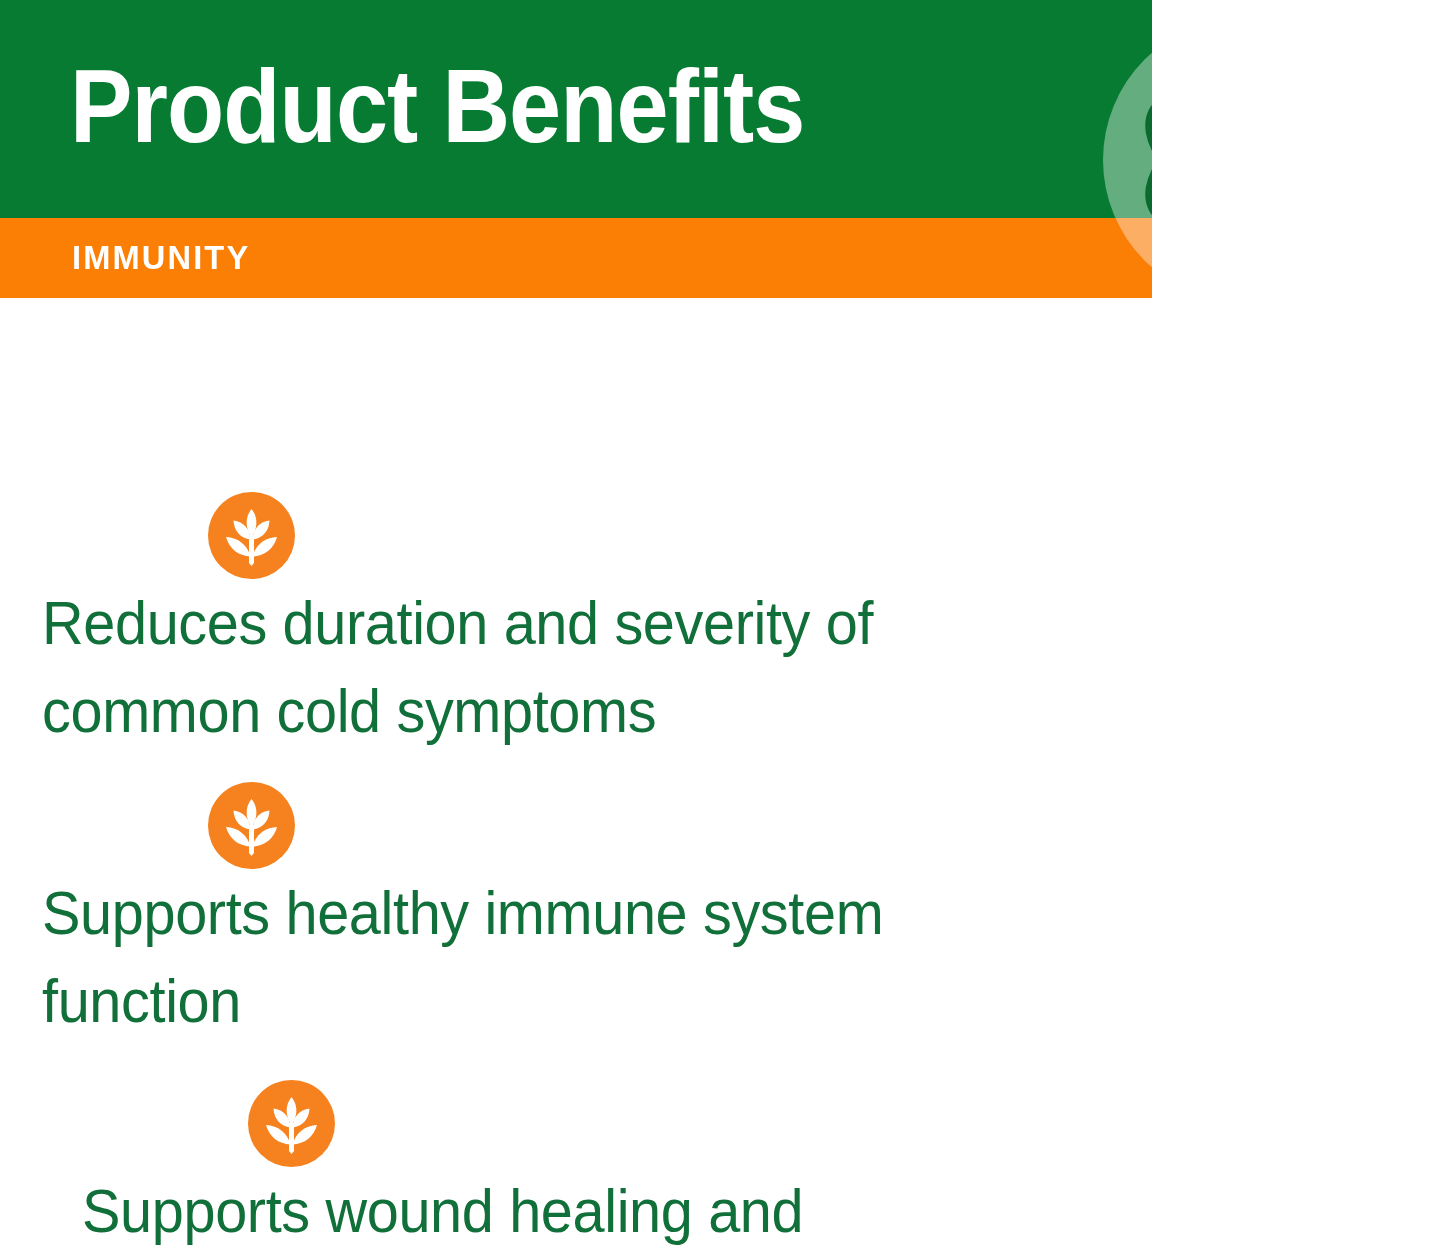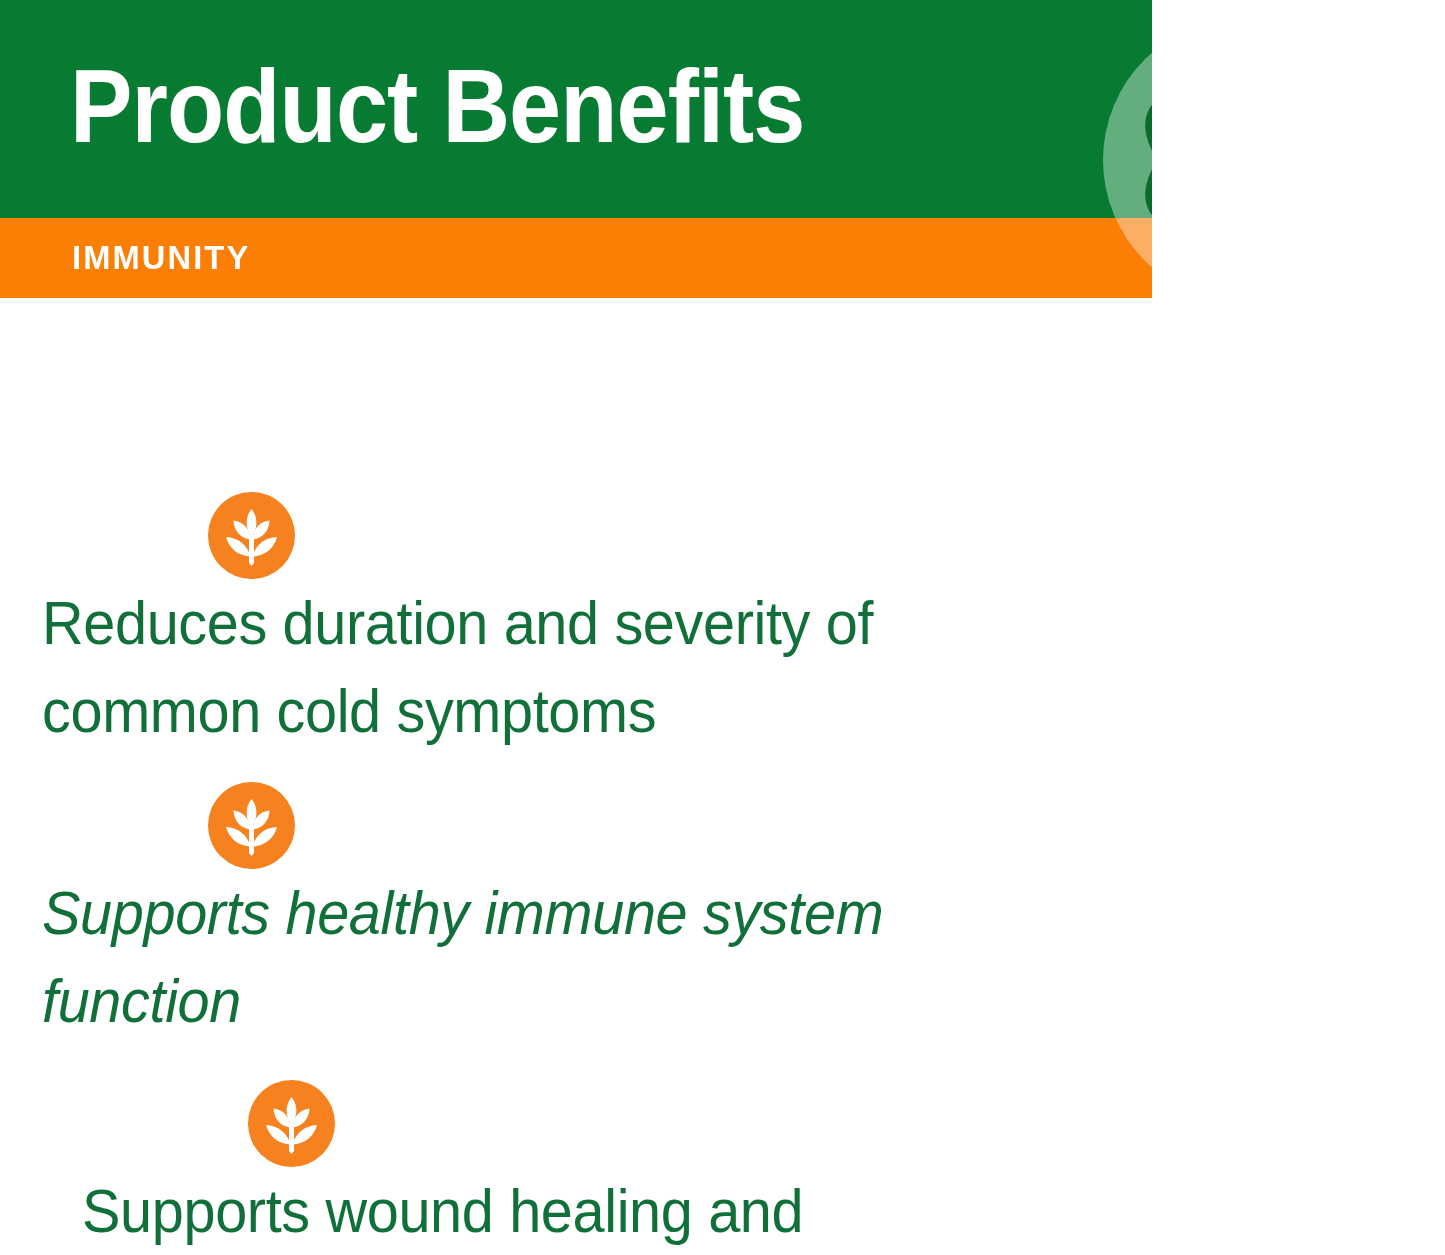--- a/index.html
+++ b/index.html
@@ -102,21 +102,21 @@
   }
   .benefit-row {
     position: absolute;
     left: 0;
     width: 1445px;
     display: flex;
     align-items: flex-start;
     flex-direction: column;
   }
   .benefit-row.r0 { top: 180px; }
-  .benefit-row.r1 { top: 470px; font-style: italic; }
+  .benefit-row.r1 { top: 470px; }
   .benefit-row.r2 { top: 768px; margin-left: 40px; }
 
   .bullet-icon {
     position: relative;
     flex: 0 0 auto;
     margin-left: 208px;
     width: 87px;
     height: 87px;
     border-radius: 50%;
     background: #F6821F;

